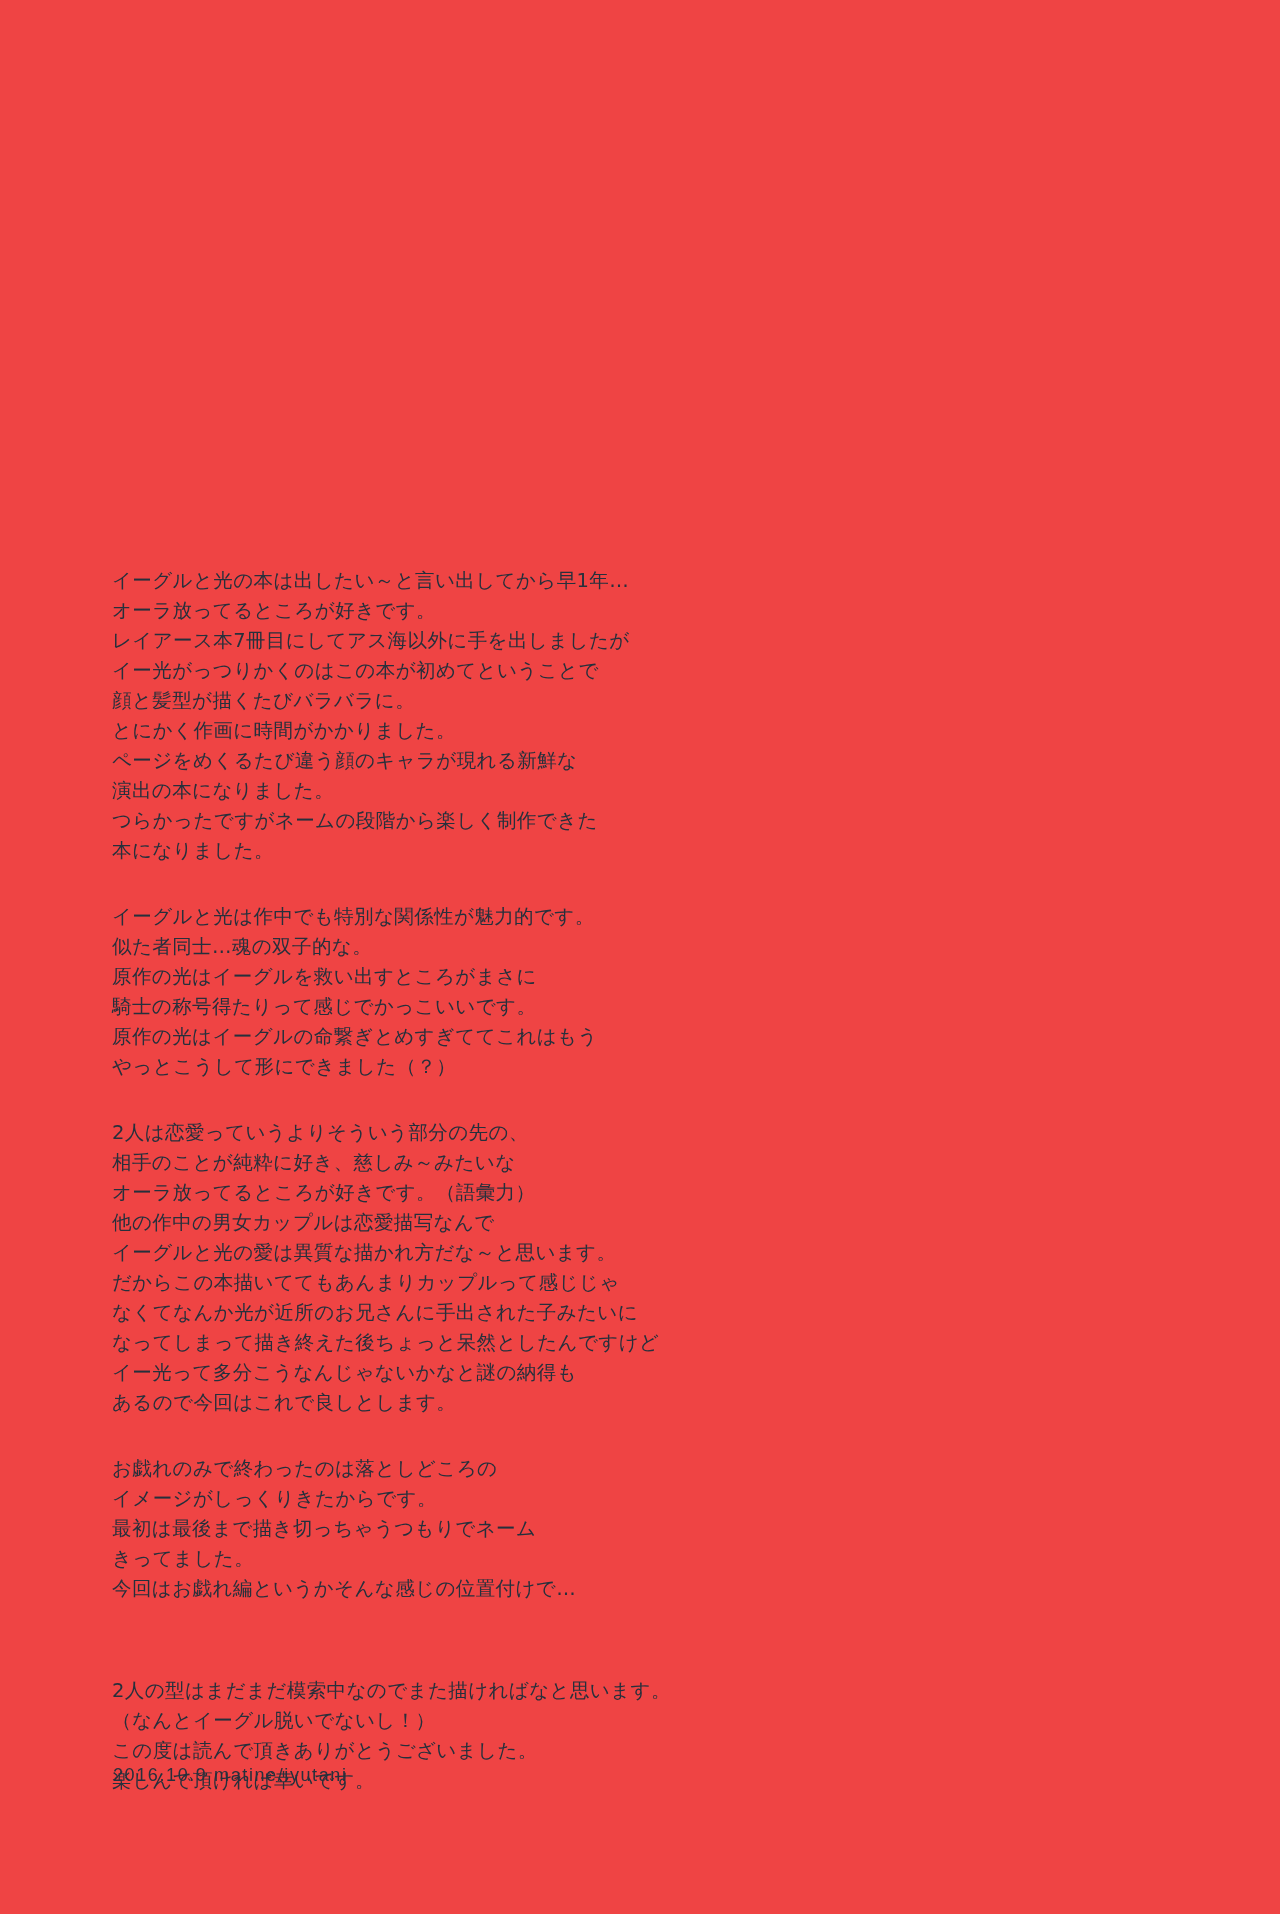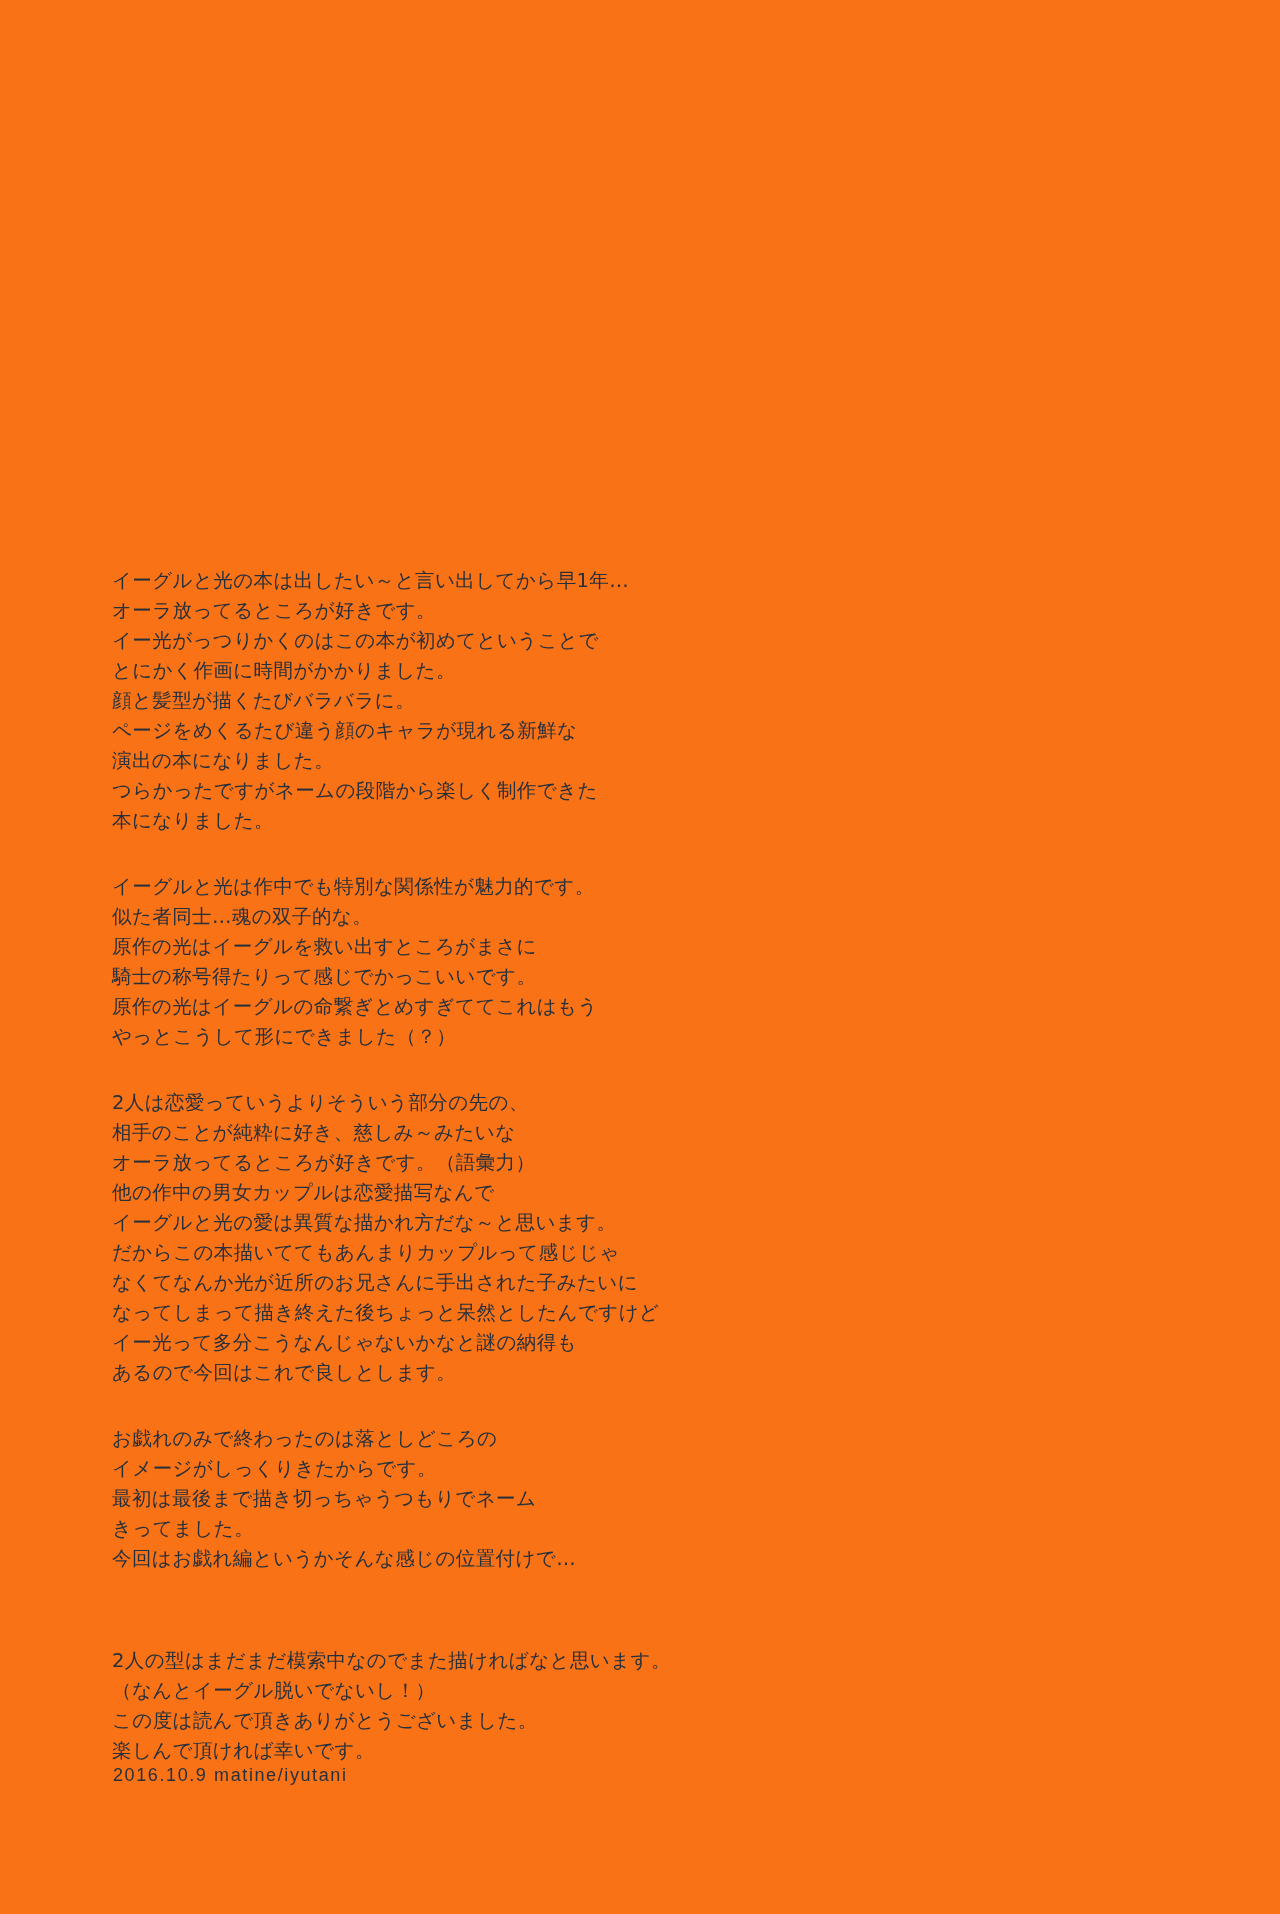--- a/index.html
+++ b/index.html
@@ -13,21 +13,21 @@
     position: relative;
     font-family: "Liberation Sans", sans-serif;
     color: #1a2430;
   }
   .page {
     position: absolute;
     left: 0;
     top: 0;
     width: 1280px;
     height: 1914px;
-    background: #f97316;
+    background: #ef4444;
     overflow: hidden;
   }
   .afterword {
     position: absolute;
     left: 112px;
     top: 566px;
     width: 740px;
   }
   .block {
     margin: 0 0 36px 0;
@@ -62,23 +62,24 @@
 </head>
 <body>
 
 <div class="page">
 
   <div class="afterword">
 
     <div class="block">
       <div class="line">イーグルと光の本は出したい～と言い出してから早1年…</div>
       <div class="line">オーラ放ってるところが好きです。</div>
+      <div class="line">レイアース本7冊目にしてアス海以外に手を出しましたが</div>
       <div class="line">イー光がっつりかくのはこの本が初めてということで</div>
+      <div class="line">顔と髪型が描くたびバラバラに。</div>
       <div class="line">とにかく作画に時間がかかりました。</div>
-      <div class="line">顔と髪型が描くたびバラバラに。</div>
       <div class="line">ページをめくるたび違う顔のキャラが現れる新鮮な</div>
       <div class="line">演出の本になりました。</div>
       <div class="line">つらかったですがネームの段階から楽しく制作できた</div>
       <div class="line">本になりました。</div>
     </div>
 
     <div class="block">
       <div class="line">イーグルと光は作中でも特別な関係性が魅力的です。</div>
       <div class="line">似た者同士…魂の双子的な。</div>
       <div class="line">原作の光はイーグルを救い出すところがまさに</div>

